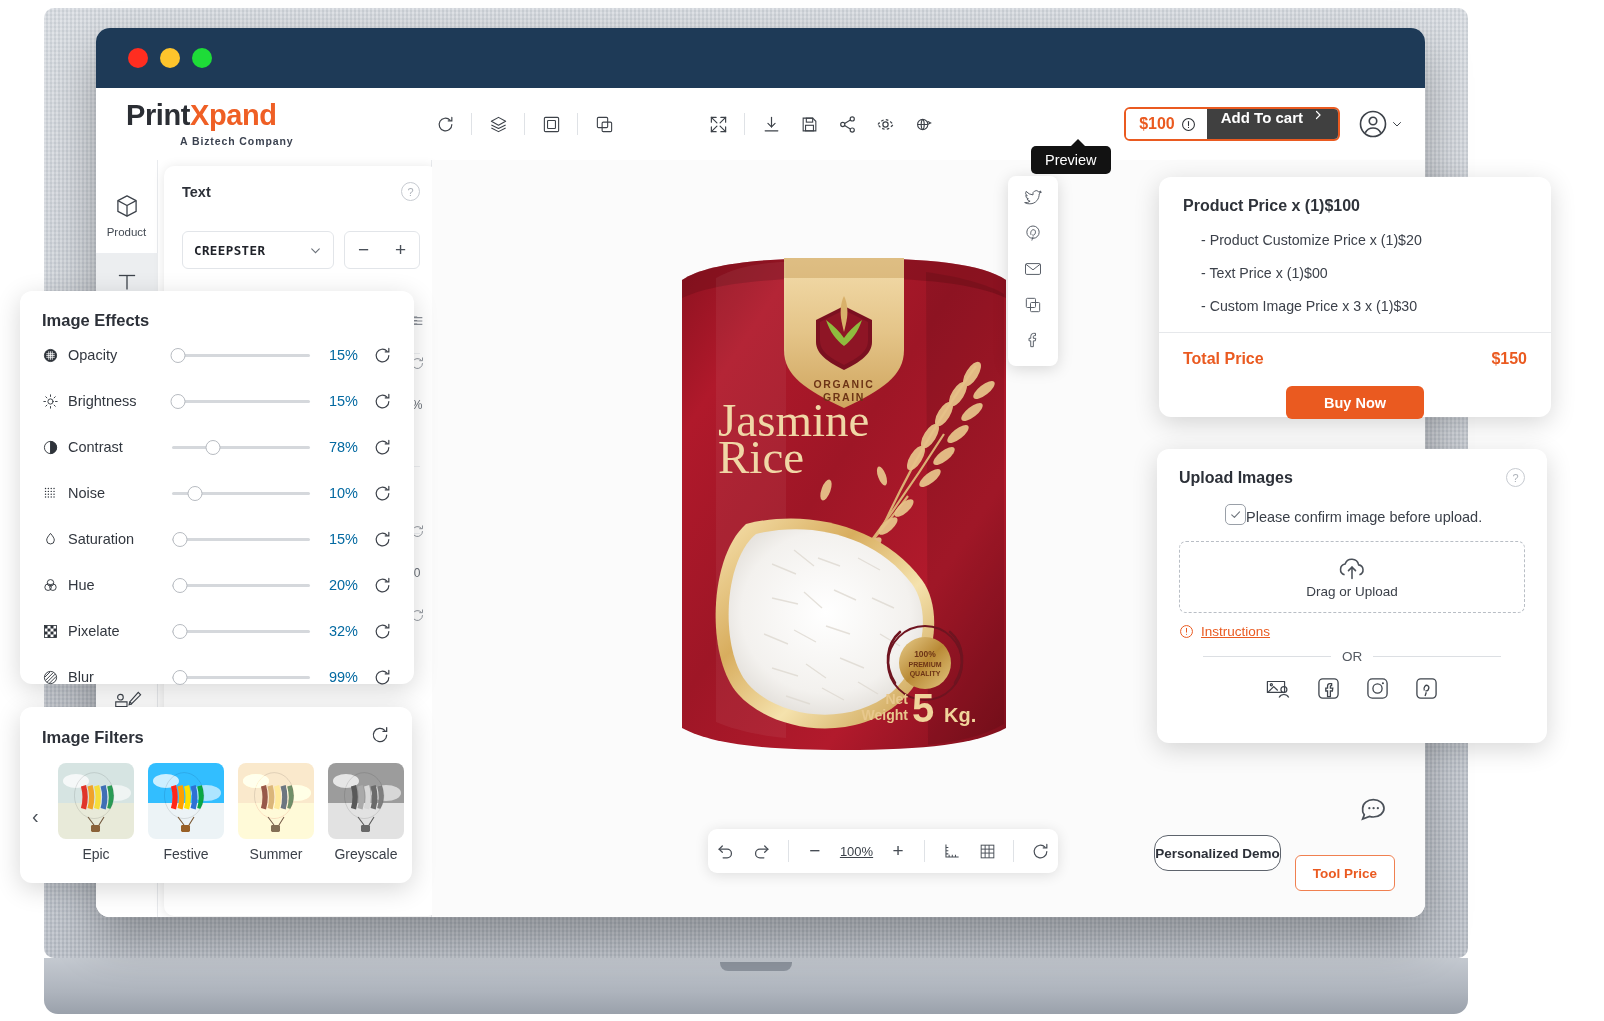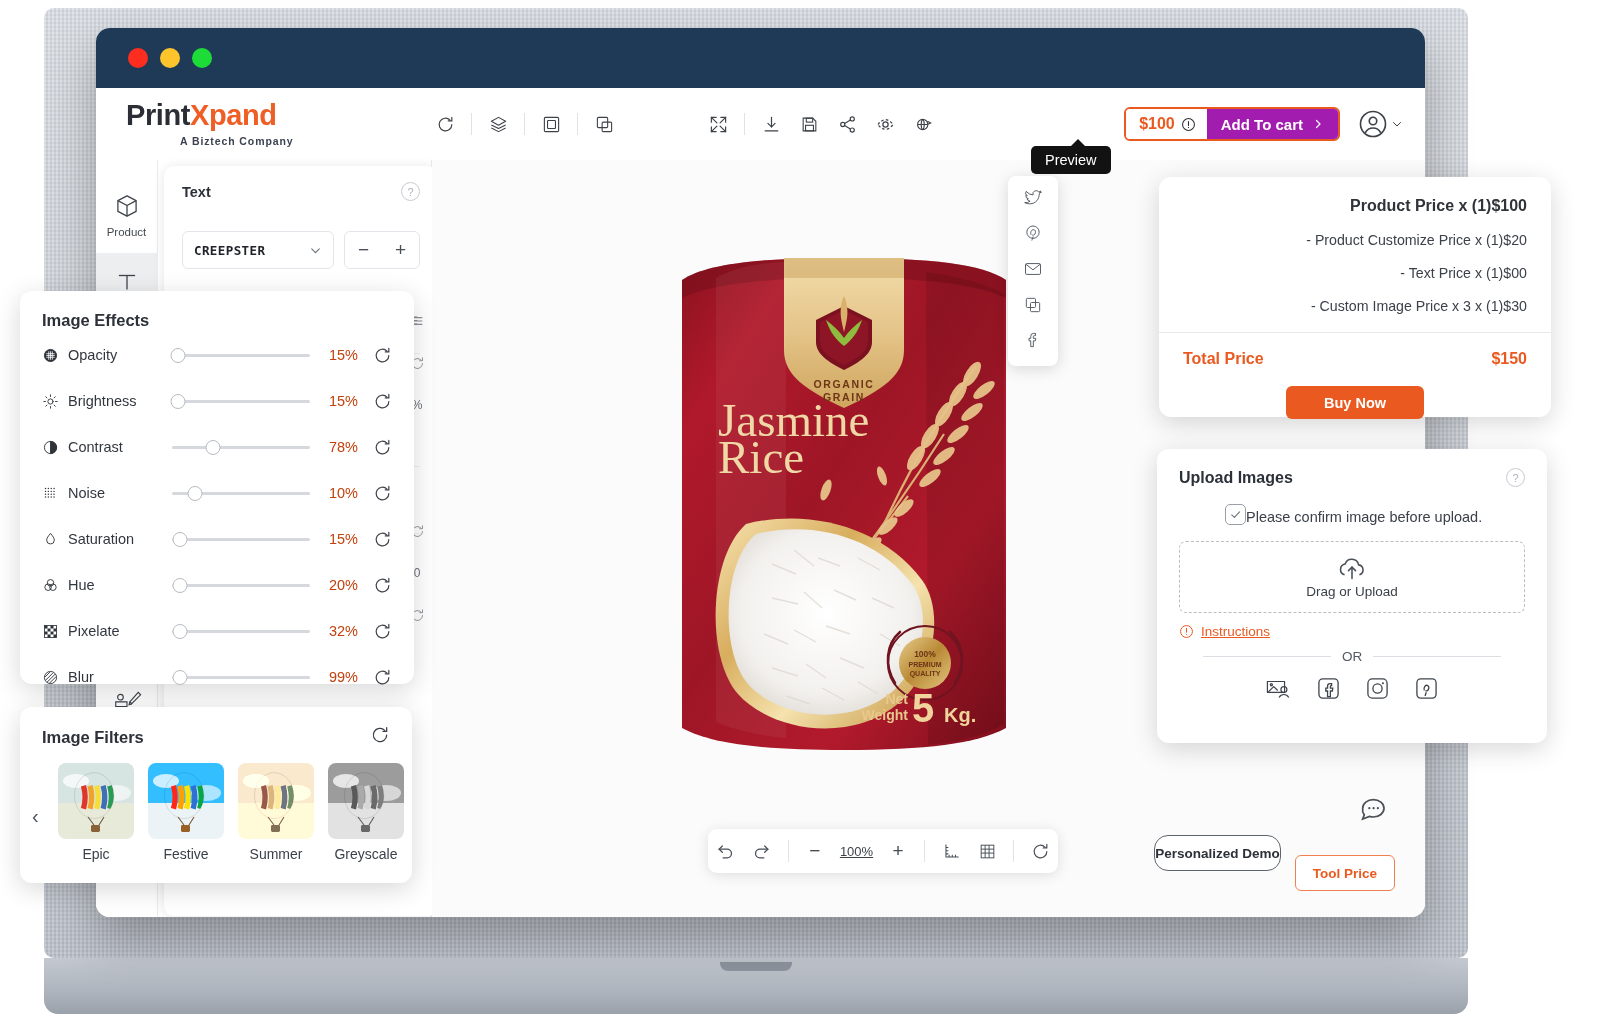--- a/index.html
+++ b/index.html
@@ -71,22 +71,22 @@
   .cart-group { display:flex; align-items:center; margin-left:auto; }
   .cart-wrap {
     display:flex; align-items:stretch; border-radius: 6px; overflow:hidden;
     border: 2px solid #ea5a20; height: 34px;
   }
   .price-chip {
     background:#fff; color:#ea5a20; font-weight:700; font-size:16px;
     display:flex; align-items:center; gap:6px; padding: 0 11px 0 13px;
   }
   .add-cart {
-    background:#a21caf; color:#fff; font-weight:700; font-size:15px;
-    display:flex; align-items:center; gap:9px; padding: 0 14px; cursor:pointer;
+    background:#404040; color:#fff; font-weight:700; font-size:15px;
+    display:flex; gap:9px; padding: 0 14px; cursor:pointer;
   }
   .avatar-btn { display:flex; align-items:center; gap:3px; margin-left:18px; color:#3d4249; cursor:pointer; }
 
   
   .body-area { display:flex; height: 757px; background:#fff; position:relative; }
   .rail {
     width: 62px; background:#fff; border-right:1px solid #e9ebee; padding-top: 18px;
     display:flex; flex-direction:column; align-items:center;
   }
   .rail-item {
@@ -172,21 +172,21 @@
     content:""; position:absolute; left: 39px; top:-7px;
     border-left:8px solid transparent; border-right:8px solid transparent; border-bottom:8px solid #121212;
   }
 
   
   .card {
     position:absolute; background:#fff; border-radius:12px;
     box-shadow: 0 6px 26px rgba(0,0,0,.16);
   }
   #price-card { left: 1159px; top: 177px; width: 392px; height: 240px; padding: 20px 24px 16px; z-index: 25; }
-  .price-row { display:flex; justify-content:flex-end; align-items:center; font-size:15px; color:#2f333a; }
+  .price-row { display:flex; justify-content:flex-start; align-items:center; font-size:15px; color:#2f333a; }
   .price-row.main { font-weight:700; font-size:16px; }
   .price-row.sub { font-size:14.2px; color:#3c414a; padding-left: 18px; margin-top: 17px; }
   .price-hr { height:1px; background:#e6e8eb; margin: 18px -24px 0; }
   .total-row { display:flex; justify-content:space-between; margin-top:17px; font-size:16px; font-weight:700; color:#ea5a20;text-align:center; }
   .buy-btn {
     margin: 18px auto 0; width: 138px; height:33px; background:#ea5a20; color:#fff;
     border-radius:6px; display:flex; align-items:center; justify-content:center;
     font-size:14.5px; font-weight:700; cursor:pointer;
   }
 
@@ -214,21 +214,21 @@
   .eff-title { font-size:16.5px; font-weight:700; color:#2c3038; }
   .eff-row { display:flex; align-items:center; gap: 0; height: 42px; margin-top: 4px; }
   .eff-ico { width: 26px; color:#2e333a; display:flex; align-items:center; }
   .eff-name { width: 104px; font-size:14.5px; color:#32373f; }
   .slider { flex:1; position:relative; height: 18px; display:flex; align-items:center; }
   .slider .track { position:absolute; left:0; right:0; height:3px; background:#d5d8dc; border-radius:2px; }
   .slider .knob {
     position:absolute; width:15px; height:15px; border-radius:50%;
     background:#fff; border:1.5px solid #b7bbc1; transform: translateX(-50%);
   }
-  .eff-val { width: 48px; text-align:right; font-size:14.5px; color:#c2410c; }
+  .eff-val { width: 48px; text-align:right; font-size:14.5px; color:#0369a1; }
   .eff-reset { width: 34px; display:flex; justify-content:flex-end; color:#3a3f47; cursor:pointer; }
 
   #filters-card { left: 20px; top: 707px; width: 392px; height: 176px; padding: 18px 22px; z-index: 28; }
   .filt-head { display:flex; align-items:center; justify-content:space-between; }
   .filt-title { font-size:16.5px; font-weight:700; color:#2c3038; }
   .filt-strip { display:flex; align-items:flex-start; gap: 14px; margin-top: 14px; padding: 0 16px; }
   .filt-item { width: 76px; cursor:pointer; }
   .thumb { width:76px; height:76px; border-radius:8px; overflow:hidden; position:relative; }
   .filt-label { text-align:center; font-size:14px; color:#3b4049; margin-top:7px; }
   .arrow-l { position:absolute; left: 12px; top: 98px; color:#4c525a; font-size:20px; cursor:pointer; }

